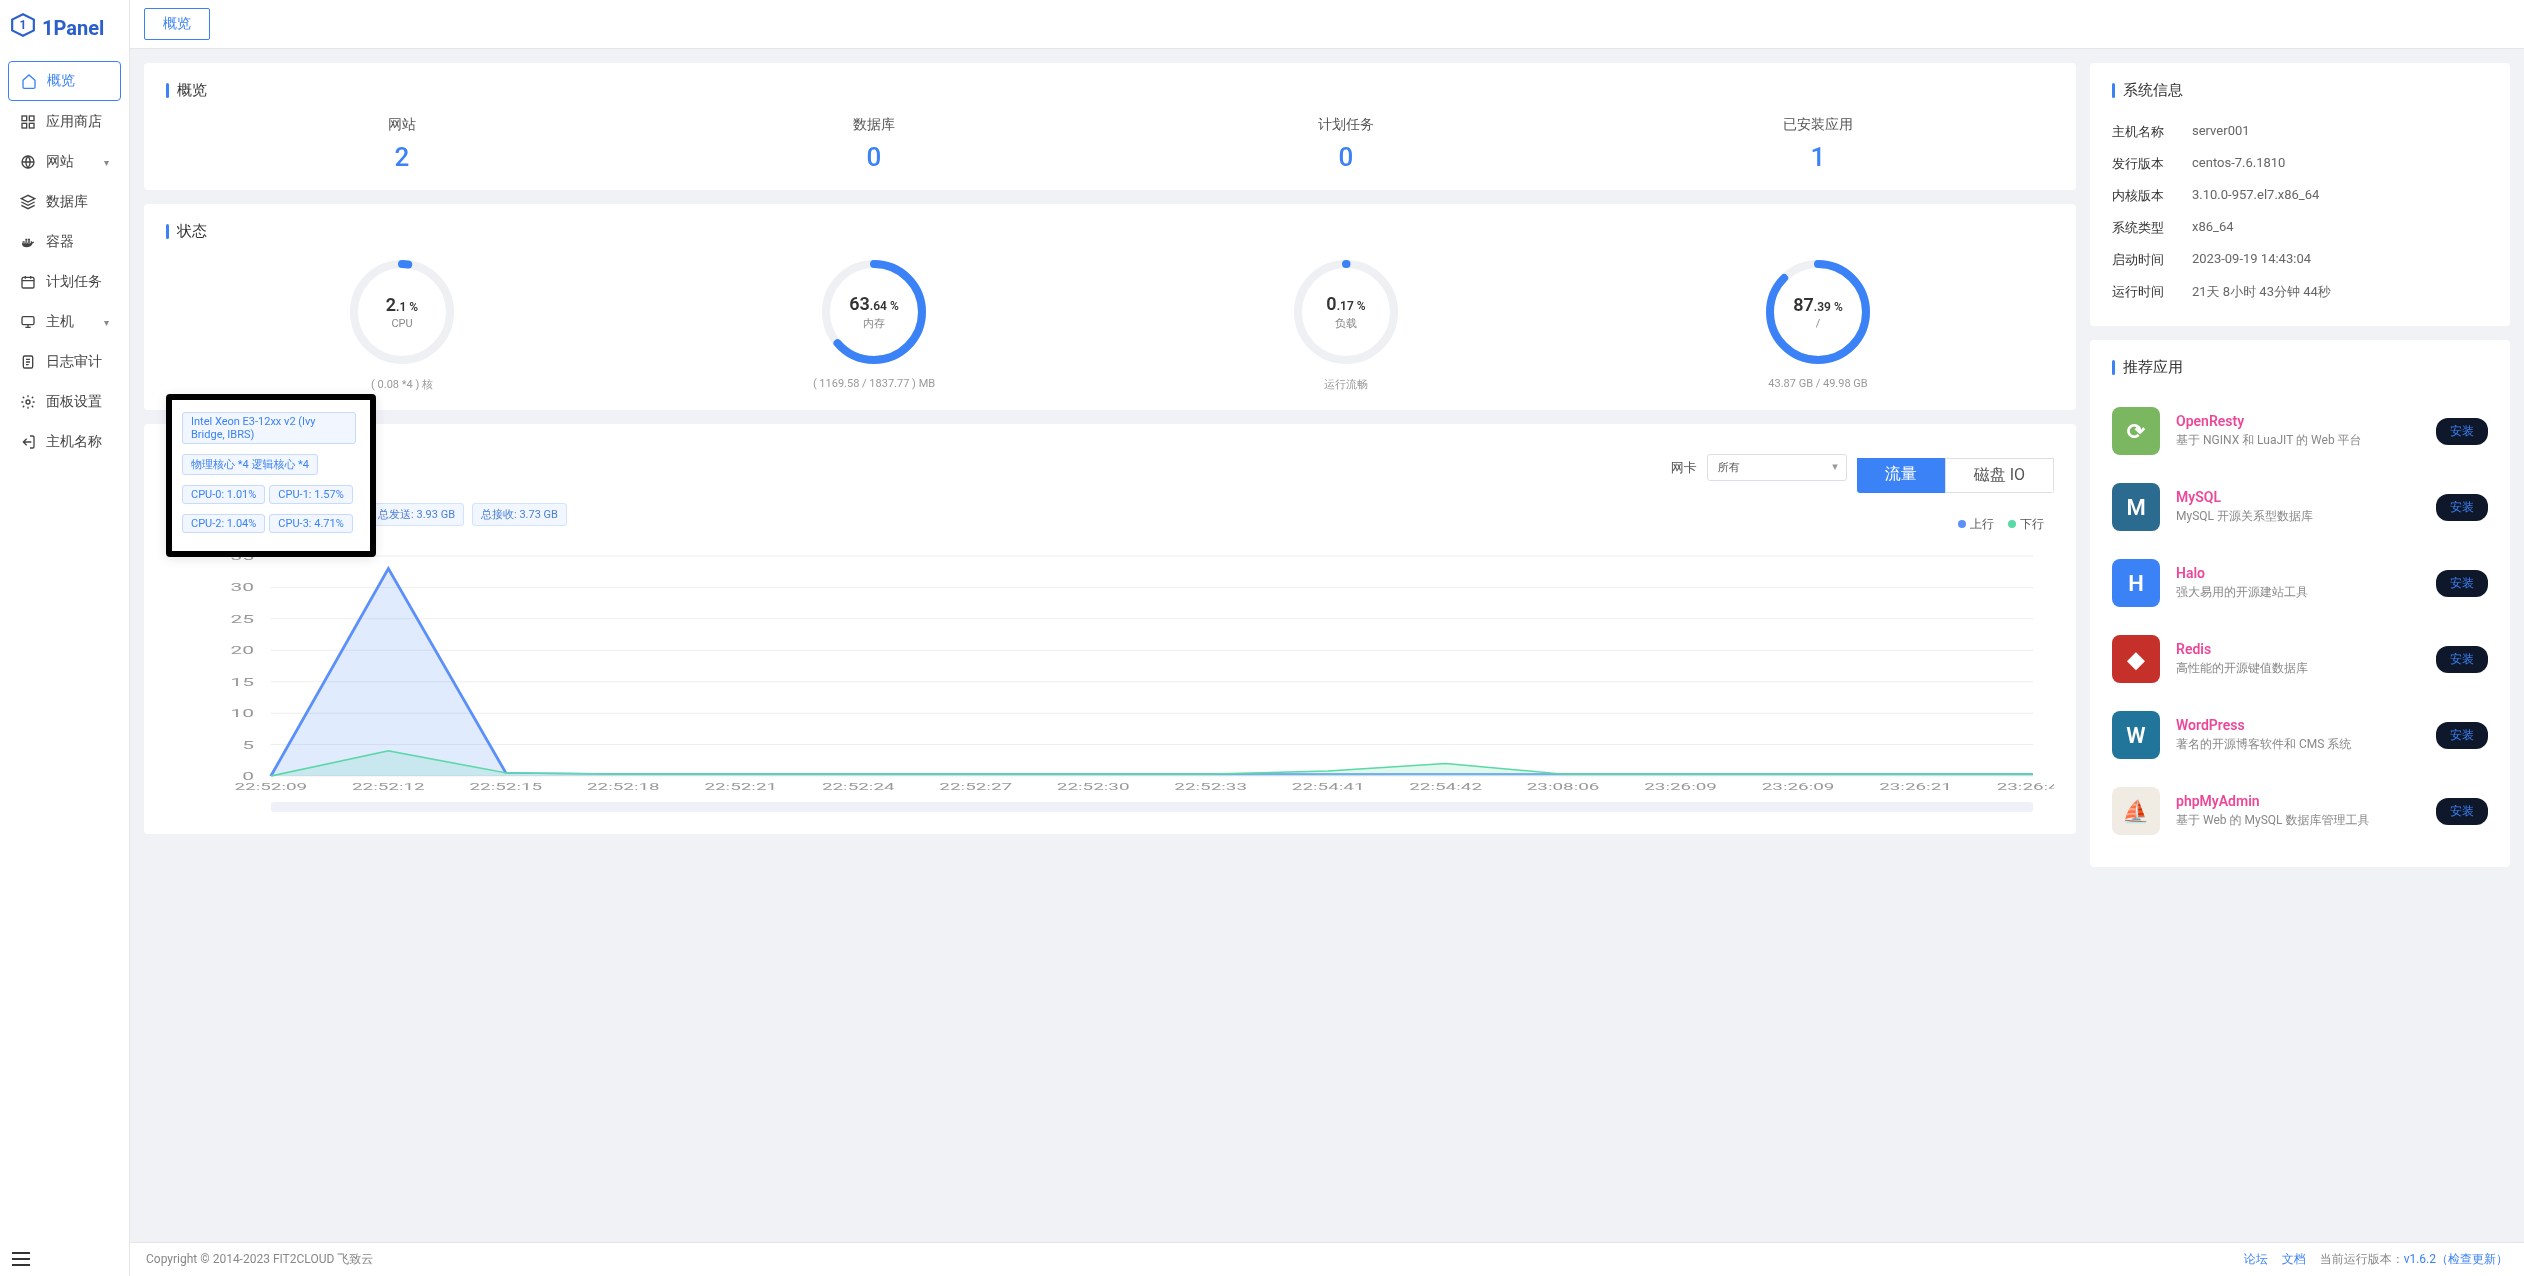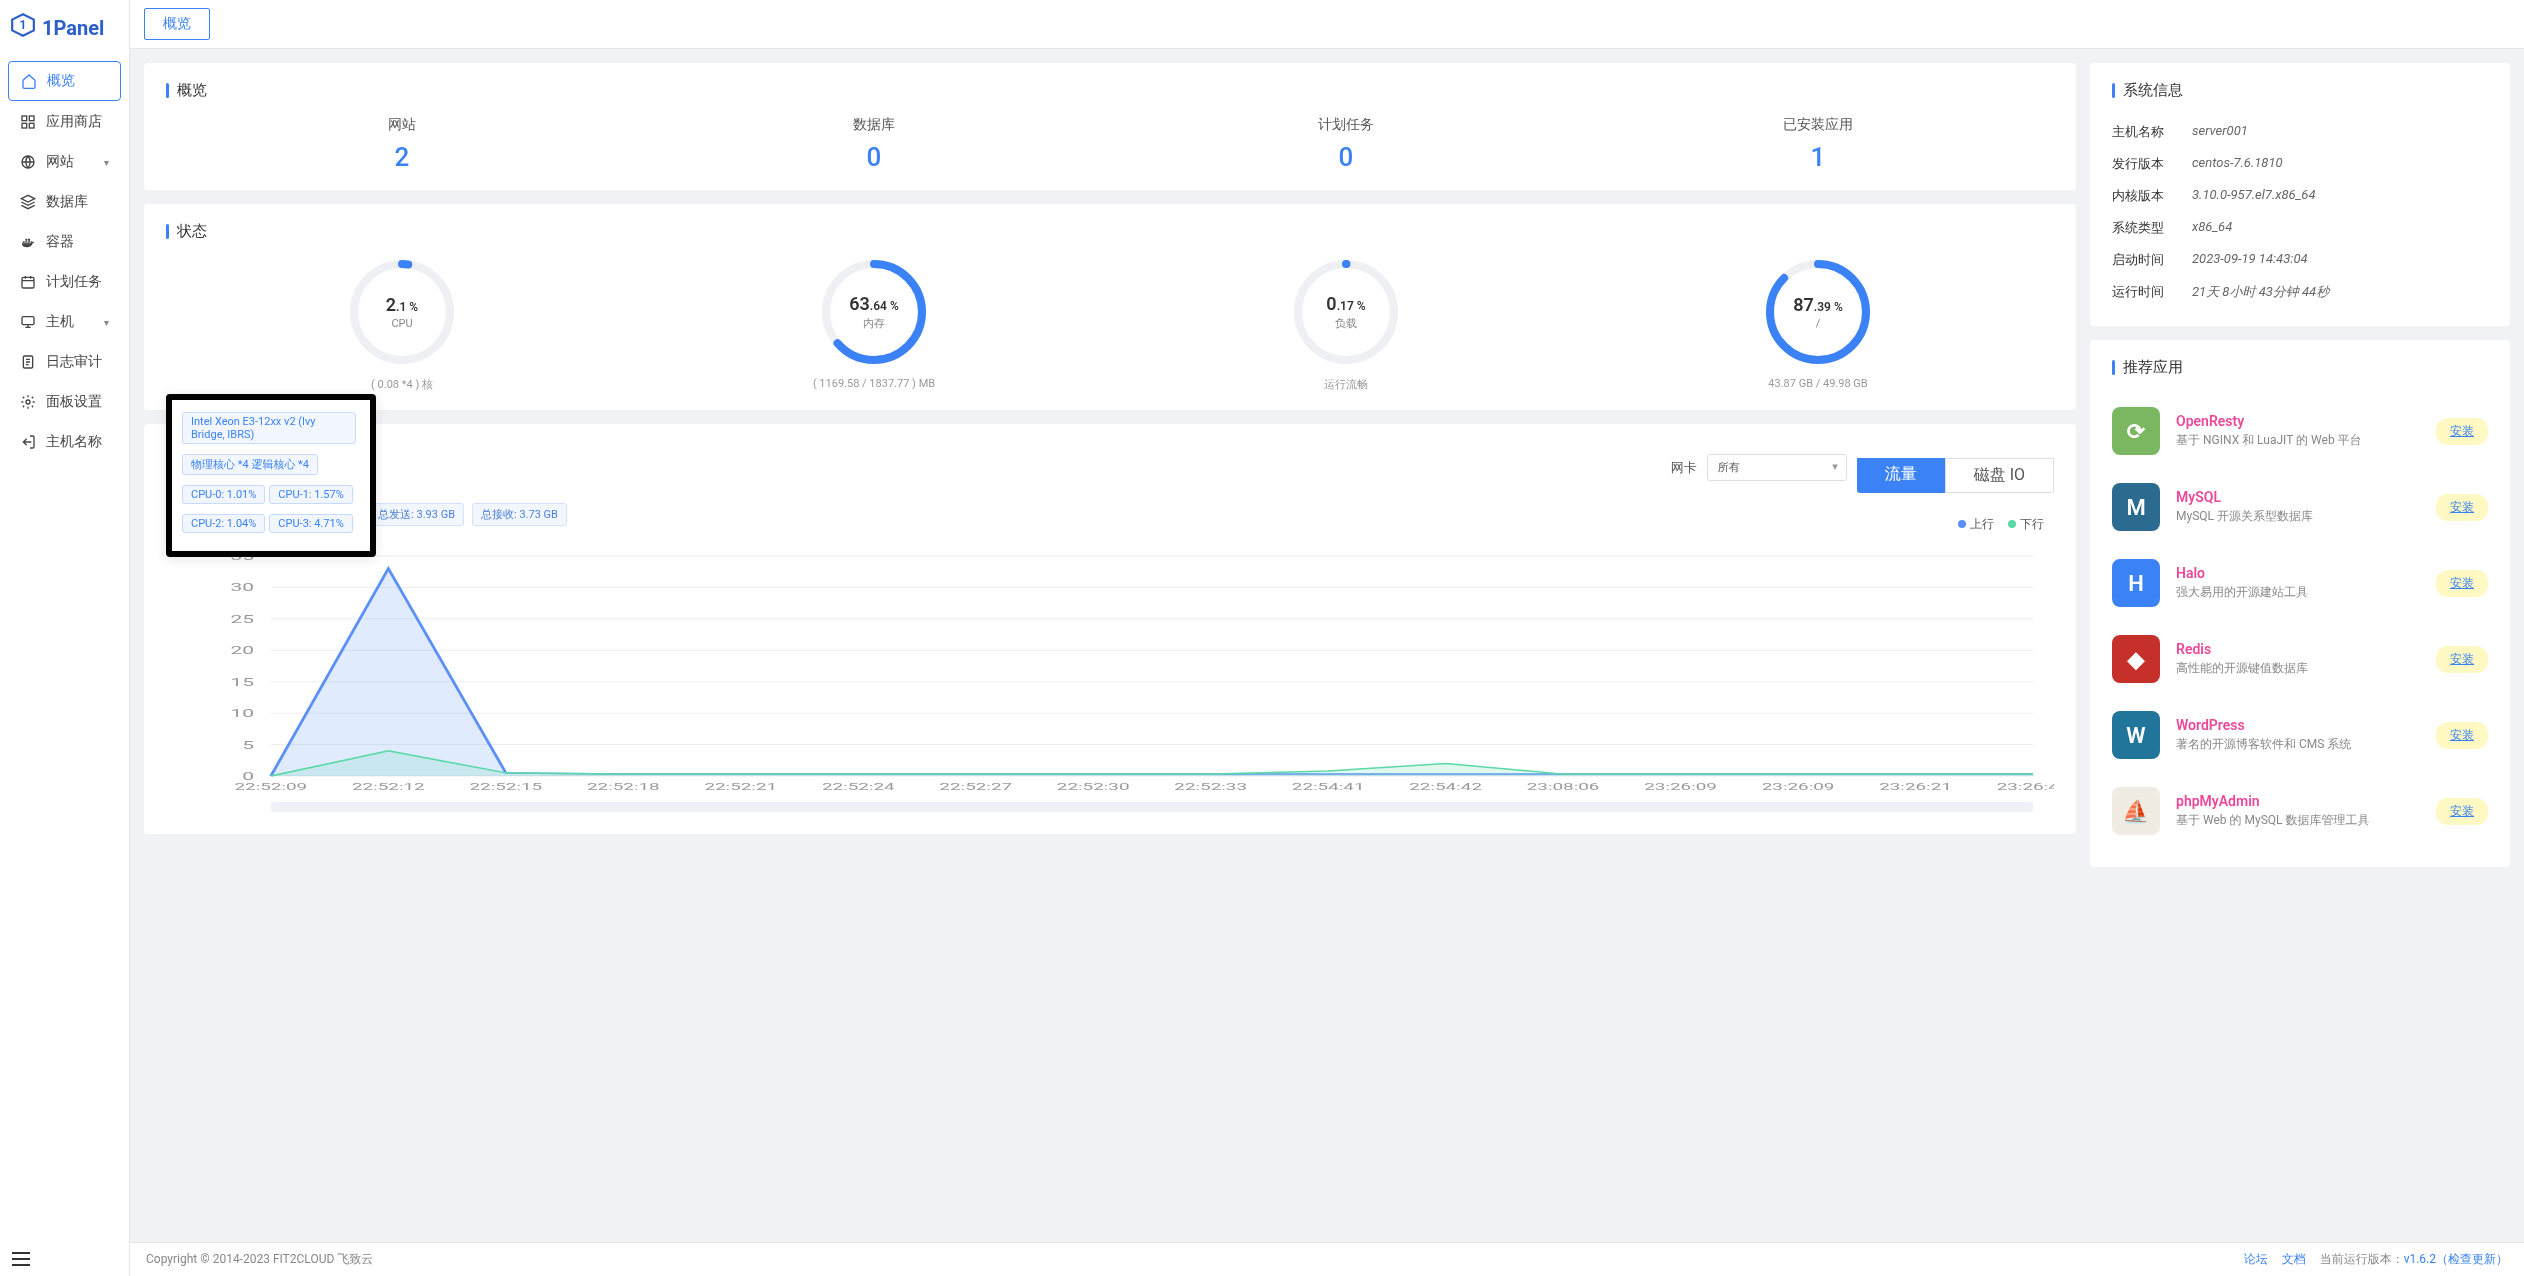--- a/index.html
+++ b/index.html
@@ -65,29 +65,29 @@
 .badges { display: flex; gap: 8px; flex-wrap: wrap; margin-bottom: 10px; align-items: flex-end; }
 .badge { border: 1px solid #d1e3ff; color: #4b7fd6; background: #f1f6ff; padding: 3px 8px; border-radius: 3px; font-size: 11px; }
 .chart-box { position: relative; height: 280px; }
 .chart-box svg { width: 100%; height: 100%; }
 .legend { position: absolute; right: 10px; top: -20px; font-size: 12px; color: #555; display: flex; gap: 14px; }
 .legend-dot { display: inline-block; width: 8px; height: 8px; border-radius: 50%; margin-right: 4px; }
 
 
 .info-row { display: flex; padding: 7px 0; font-size: 13px; }
 .info-label { width: 80px; color: #333; font-weight: 500; }
-.info-val { color: #666; font-style: italic; }
+.info-val { color: #666; }
 
 
 .rec-app { display: flex; align-items: center; gap: 16px; padding: 14px 0; }
 .rec-icon { width: 48px; height: 48px; border-radius: 8px; display: flex; align-items: center; justify-content: center; font-size: 22px; font-weight: 600; color: #fff; flex-shrink: 0; }
 .rec-body { flex: 1; }
 .rec-name { font-size: 14px; font-weight: 600; color: #ec4899; margin-bottom: 3px; }
 .rec-desc { font-size: 12px; color: #888; }
-.rec-btn { background: #fef9c3; color: #3b82f6; border: none; padding: 5px 14px; border-radius: 12px; font-size: 12px; cursor: pointer; text-decoration: underline; }
+.rec-btn { background: #0f172a; color: #3b82f6; border: none; padding: 5px 14px; border-radius: 12px; font-size: 12px; cursor: pointer; }
 
 
 .footer { background: #fff; border-top: 1px solid #e5e5e5; padding: 8px 16px; display: flex; align-items: center; font-size: 12px; color: #888; }
 .footer .links { margin-left: auto; display: flex; gap: 14px; align-items: center; }
 .footer .links a { color: #3b82f6; text-decoration: none; cursor: pointer; }
 .footer .ver-link { color: #3b82f6; cursor: pointer; }
 
 .status-card { position: relative; }
 </style>
 </head>

